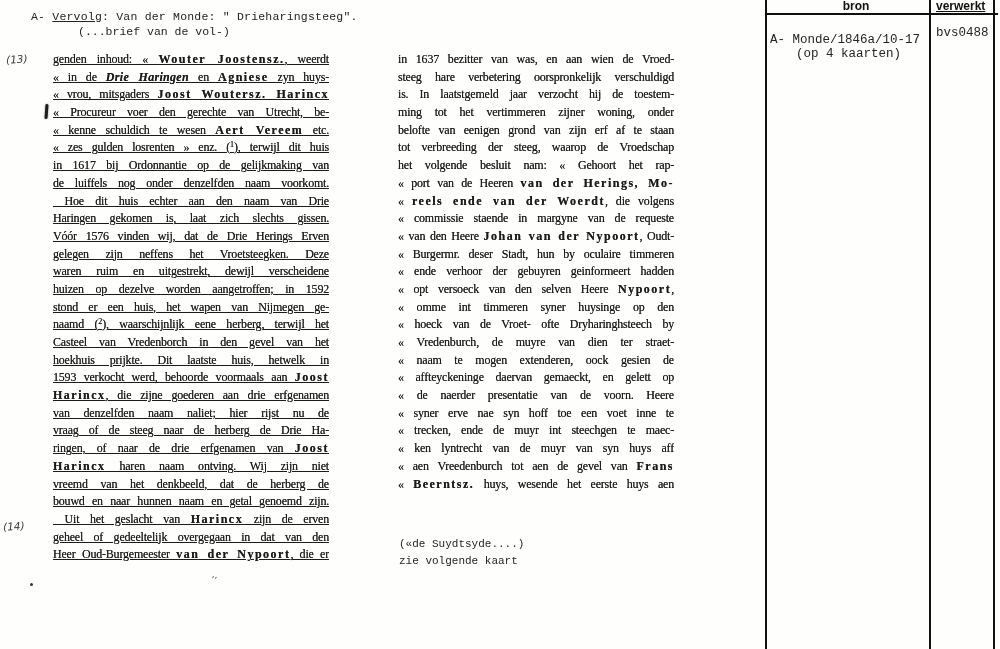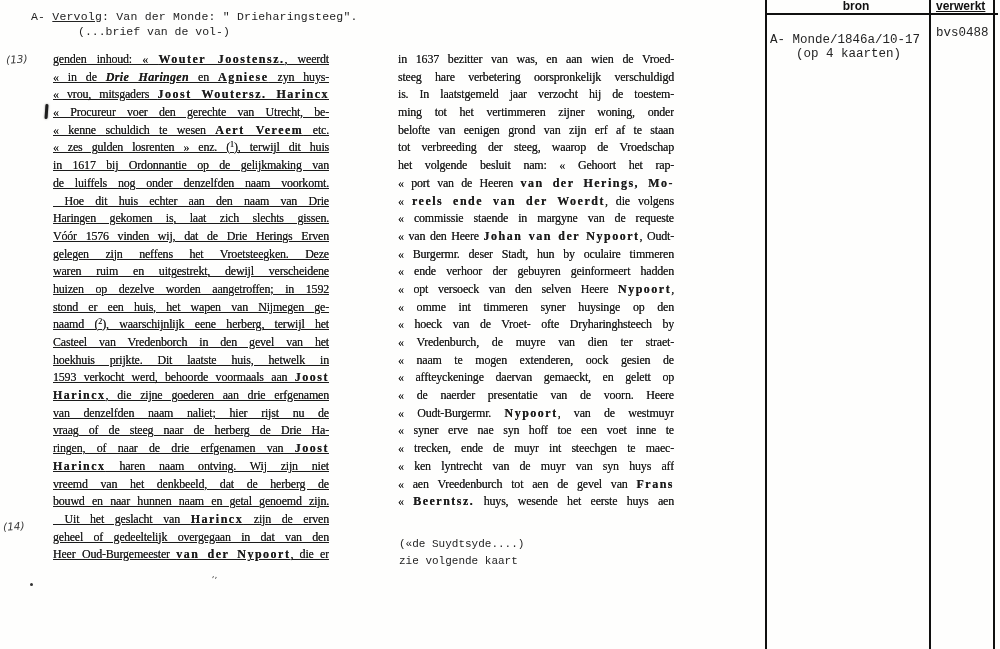--- a/index.html
+++ b/index.html
@@ -119,21 +119,20 @@
     <div class="tline">« van den Heere <span class="sp">Johan van der Nypoort</span>, Oudt-</div>
     <div class="tline">« Burgermr. deser Stadt, hun by oculaire timmeren</div>
     <div class="tline">« ende verhoor der gebuyren geinformeert hadden</div>
     <div class="tline">« opt versoeck van den selven Heere <span class="sp">Nypoort</span>,</div>
     <div class="tline">« omme int timmeren syner huysinge op den</div>
     <div class="tline">« hoeck van de Vroet- ofte Dryharinghsteech by</div>
     <div class="tline">« Vredenburch, de muyre van dien ter straet-</div>
     <div class="tline">« naam te mogen extenderen, oock gesien de</div>
     <div class="tline">« affteyckeninge daervan gemaeckt, en gelett op</div>
     <div class="tline">« de naerder presentatie van de voorn.  Heere</div>
-    <div class="tline">« Oudt-Burgermr. <span class="sp">Nypoort</span>, van de westmuyr</div>
     <div class="tline">« syner erve nae syn hoff toe een voet inne te</div>
     <div class="tline">« trecken, ende de muyr int steechgen te maec-</div>
     <div class="tline">« ken lyntrecht van de muyr van syn huys aff</div>
     <div class="tline">« aen Vreedenburch tot aen de gevel van <span class="sp">Frans</span></div>
     <div class="tline">« <span class="sp">Beerntsz.</span> huys, wesende het eerste huys aen</div>
   </div>
 
 <div class="abs mono tw-note"><span>(«de Suydtsyde....)</span><br><span>zie volgende kaart</span></div>
 
 <div class="abs ink-stroke"></div>

